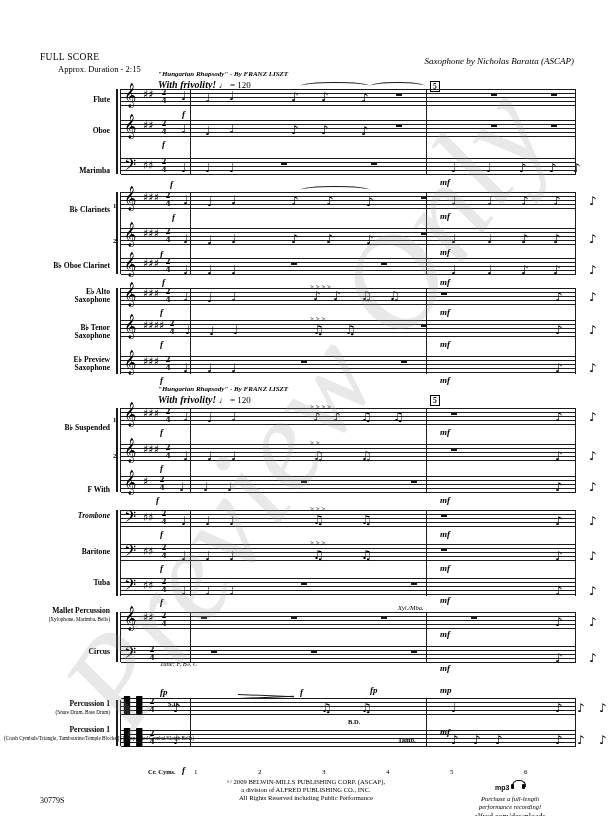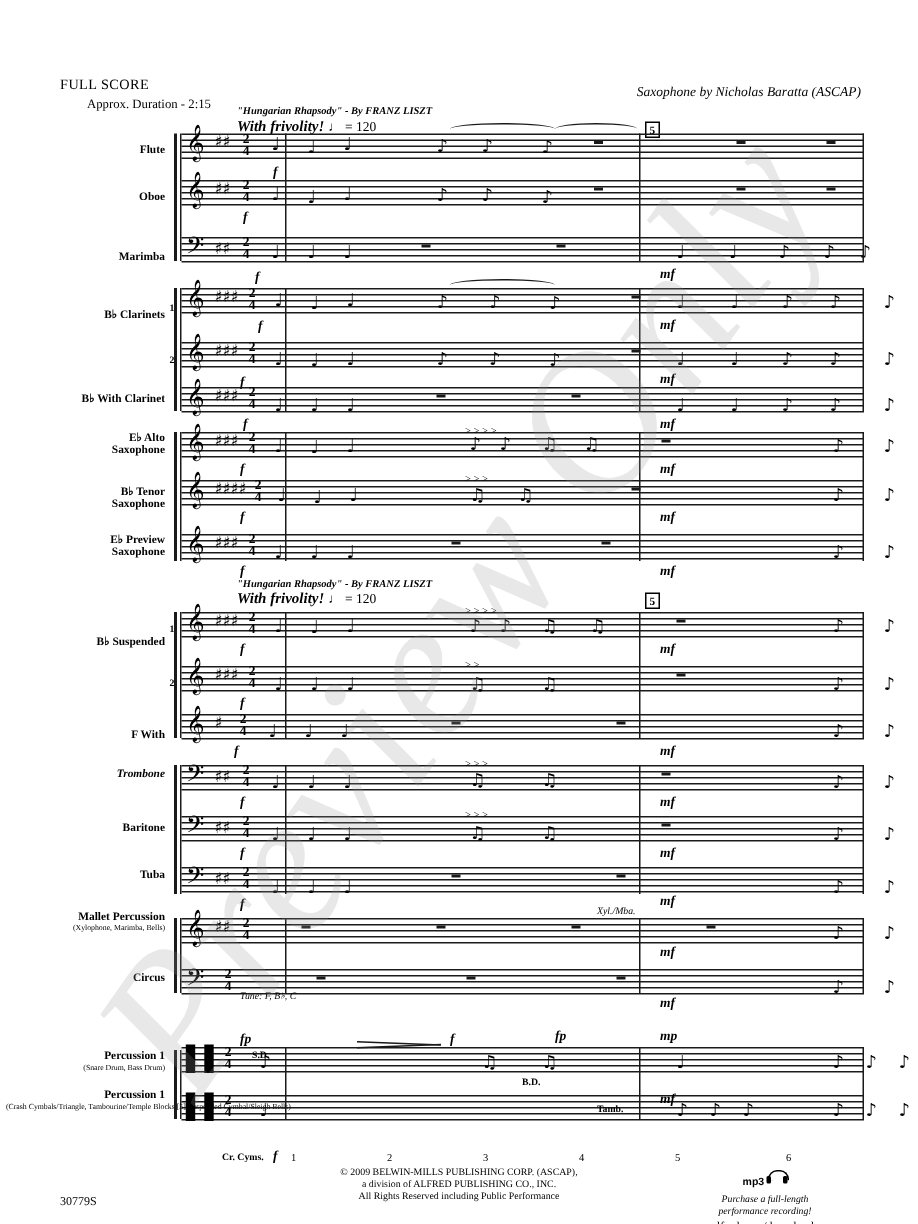--- a/index.html
+++ b/index.html
@@ -341,21 +341,21 @@
   </div>
   <div class="inst" style="left:30px; top:167px; width:80px;">
     <span>Marimba</span>
   </div>
   <div class="inst" style="left:20px; top:206px; width:90px;">
     <span>B♭ Clarinets</span>
   </div>
   <div class="numlabel" style="left:113px; top:202px;">1</div>
   <div class="numlabel" style="left:113px; top:237px;">2</div>
   <div class="inst" style="left:14px; top:262px; width:96px;">
-    <span>B♭ With Clarinet</span>
+    <span>B♭ Oboe Clarinet</span>
   </div>
   <div class="inst" style="left:28px; top:288px; width:82px;">
     <span>E♭ Alto</span>
     <span class="sub" style="font-size:7.6px;font-weight:bold;">Saxophone</span>
   </div>
   <div class="inst" style="left:28px; top:324px; width:82px;">
     <span>B♭ Tenor</span>
     <span class="sub" style="font-size:7.6px;font-weight:bold;">Saxophone</span>
   </div>
   <div class="inst" style="left:28px; top:356px; width:82px;">

